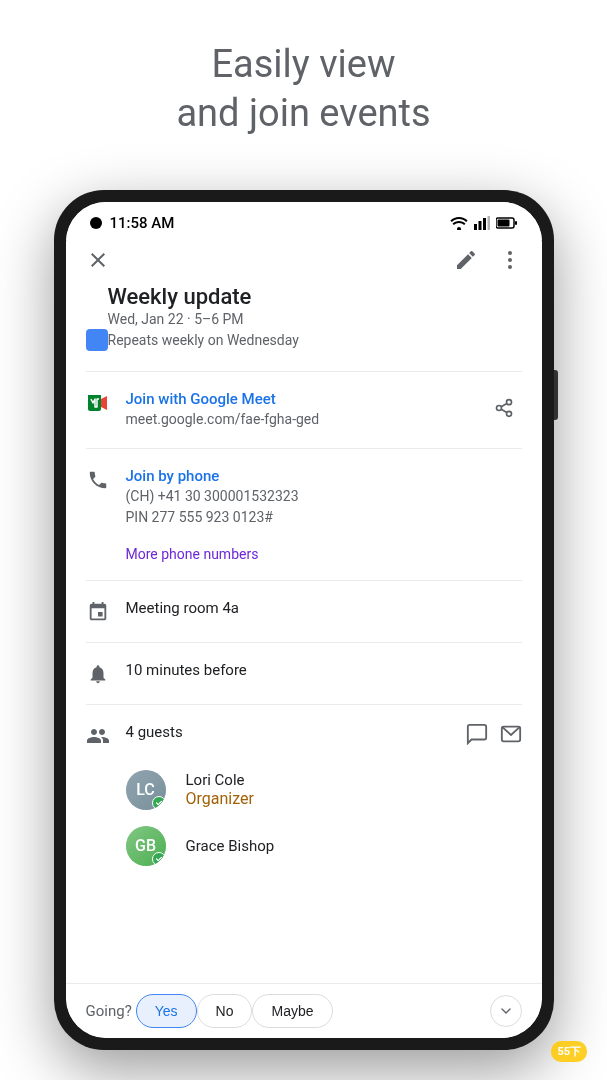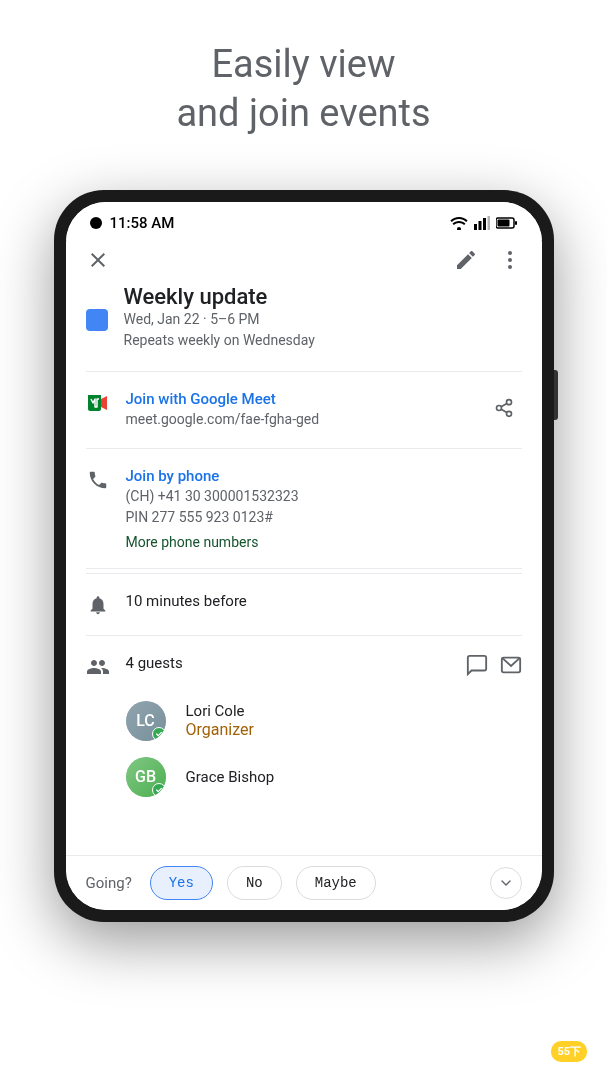--- a/index.html
+++ b/index.html
@@ -24,21 +24,21 @@
       line-height: 1.3;
     }
 
     
     .phone-frame {
       position: absolute;
       top: 190px;
       left: 50%;
       transform: translateX(-50%);
       width: 500px;
-      height: 732px;
+      height: 860px;
       background: #1a1a1a;
       border-radius: 50px;
       padding: 12px;
       box-shadow: 0 20px 60px rgba(0,0,0,0.4);
     }
 
     .phone-screen {
       width: 100%;
       height: 100%;
       background: #ffffff;
@@ -85,22 +85,21 @@
 
     
     .event-content {
       padding: 0 20px;
       overflow-y: auto;
       height: calc(100% - 130px);
     }
 
     .event-title-section {
       display: flex;
-      align-items: center;
-      gap: 16px;
+      align-items: flex-end;
       margin-bottom: 20px;
     }
     .event-color-block {
       width: 22px;
       height: 22px;
       background: #4285F4;
       border-radius: 4px;
       margin-top: 4px;
       flex-shrink: 0;
     }
@@ -145,23 +144,23 @@
       font-size: 15px;
       font-weight: 500;
     }
     .info-text {
       color: #5f6368;
       font-size: 14px;
       margin-top: 2px;
       line-height: 1.4;
     }
     .info-action {
-      color: #14532d;
+      color: #6d28d9;
       font-size: 14px;
-      margin-top: 6px;
+      margin-top: 18px;
     }
     .info-plain {
       color: #202124;
       font-size: 15px;
     }
     .share-btn {
       width: 36px;
       height: 36px;
       display: flex;
       align-items: center;
@@ -216,38 +215,37 @@
     .bottom-bar {
       position: absolute;
       bottom: 0;
       left: 0;
       right: 0;
       background: #fff;
       border-top: 1px solid #e8eaed;
       padding: 10px 20px;
       display: flex;
       align-items: center;
-      gap: 14px;
+      gap: 0;
       border-radius: 0 0 40px 40px;
     }
     .going-label {
       font-size: 15px;
       color: #5f6368;
       margin-right: 4px;
     }
     .rsvp-btn {
       padding: 8px 18px;
       border-radius: 20px;
       font-size: 14px;
       font-weight: 500;
       border: 1px solid #dadce0;
       background: #fff;
       color: #202124;
       cursor: pointer;
-      font-family: Liberation Mono, monospace;
     }
     .rsvp-btn.active {
       background: #e8f0fe;
       border-color: #4285f4;
       color: #1a73e8;
     }
     .chevron-btn {
       width: 32px;
       height: 32px;
       border-radius: 50%;
@@ -416,20 +414,28 @@
         <div class="info-content">
           <div class="info-link">Join by phone</div>
           <div class="info-text">(CH) +41 30 300001532323</div>
           <div class="info-text">PIN 277 555 923 0123#</div>
           <div class="info-action">More phone numbers</div>
         </div>
       </div>
 
       <div class="divider-row"></div>
 
+      <div class="info-row">
+        <div class="info-icon">
+          <svg width="22" height="22" viewBox="0 0 24 24">
+            <path d="M17 12h-5v5h5v-5zM16 1v2H8V1H6v2H5c-1.11 0-1.99.9-1.99 2L3 19c0 1.1.89 2 2 2h14c1.1 0 2-.9 2-2V5c0-1.1-.9-2-2-2h-1V1h-2zm3 18H5V8h14v11z" fill="#5f6368"></path>
+          </svg>
+        </div>
+        <div class="info-plain">Meeting room 4a</div>
+      </div>
 
       <div class="divider-row"></div>
 
       <div class="info-row">
         <div class="info-icon">
           <svg width="22" height="22" viewBox="0 0 24 24">
             <path d="M12 22c1.1 0 2-.9 2-2h-4c0 1.1.9 2 2 2zm6-6v-5c0-3.07-1.64-5.64-4.5-6.32V4c0-.83-.67-1.5-1.5-1.5s-1.5.67-1.5 1.5v.68C7.63 5.36 6 7.92 6 11v5l-2 2v1h16v-1l-2-2z" fill="#5f6368"></path>
           </svg>
         </div>
         <div class="info-plain">10 minutes before</div>

